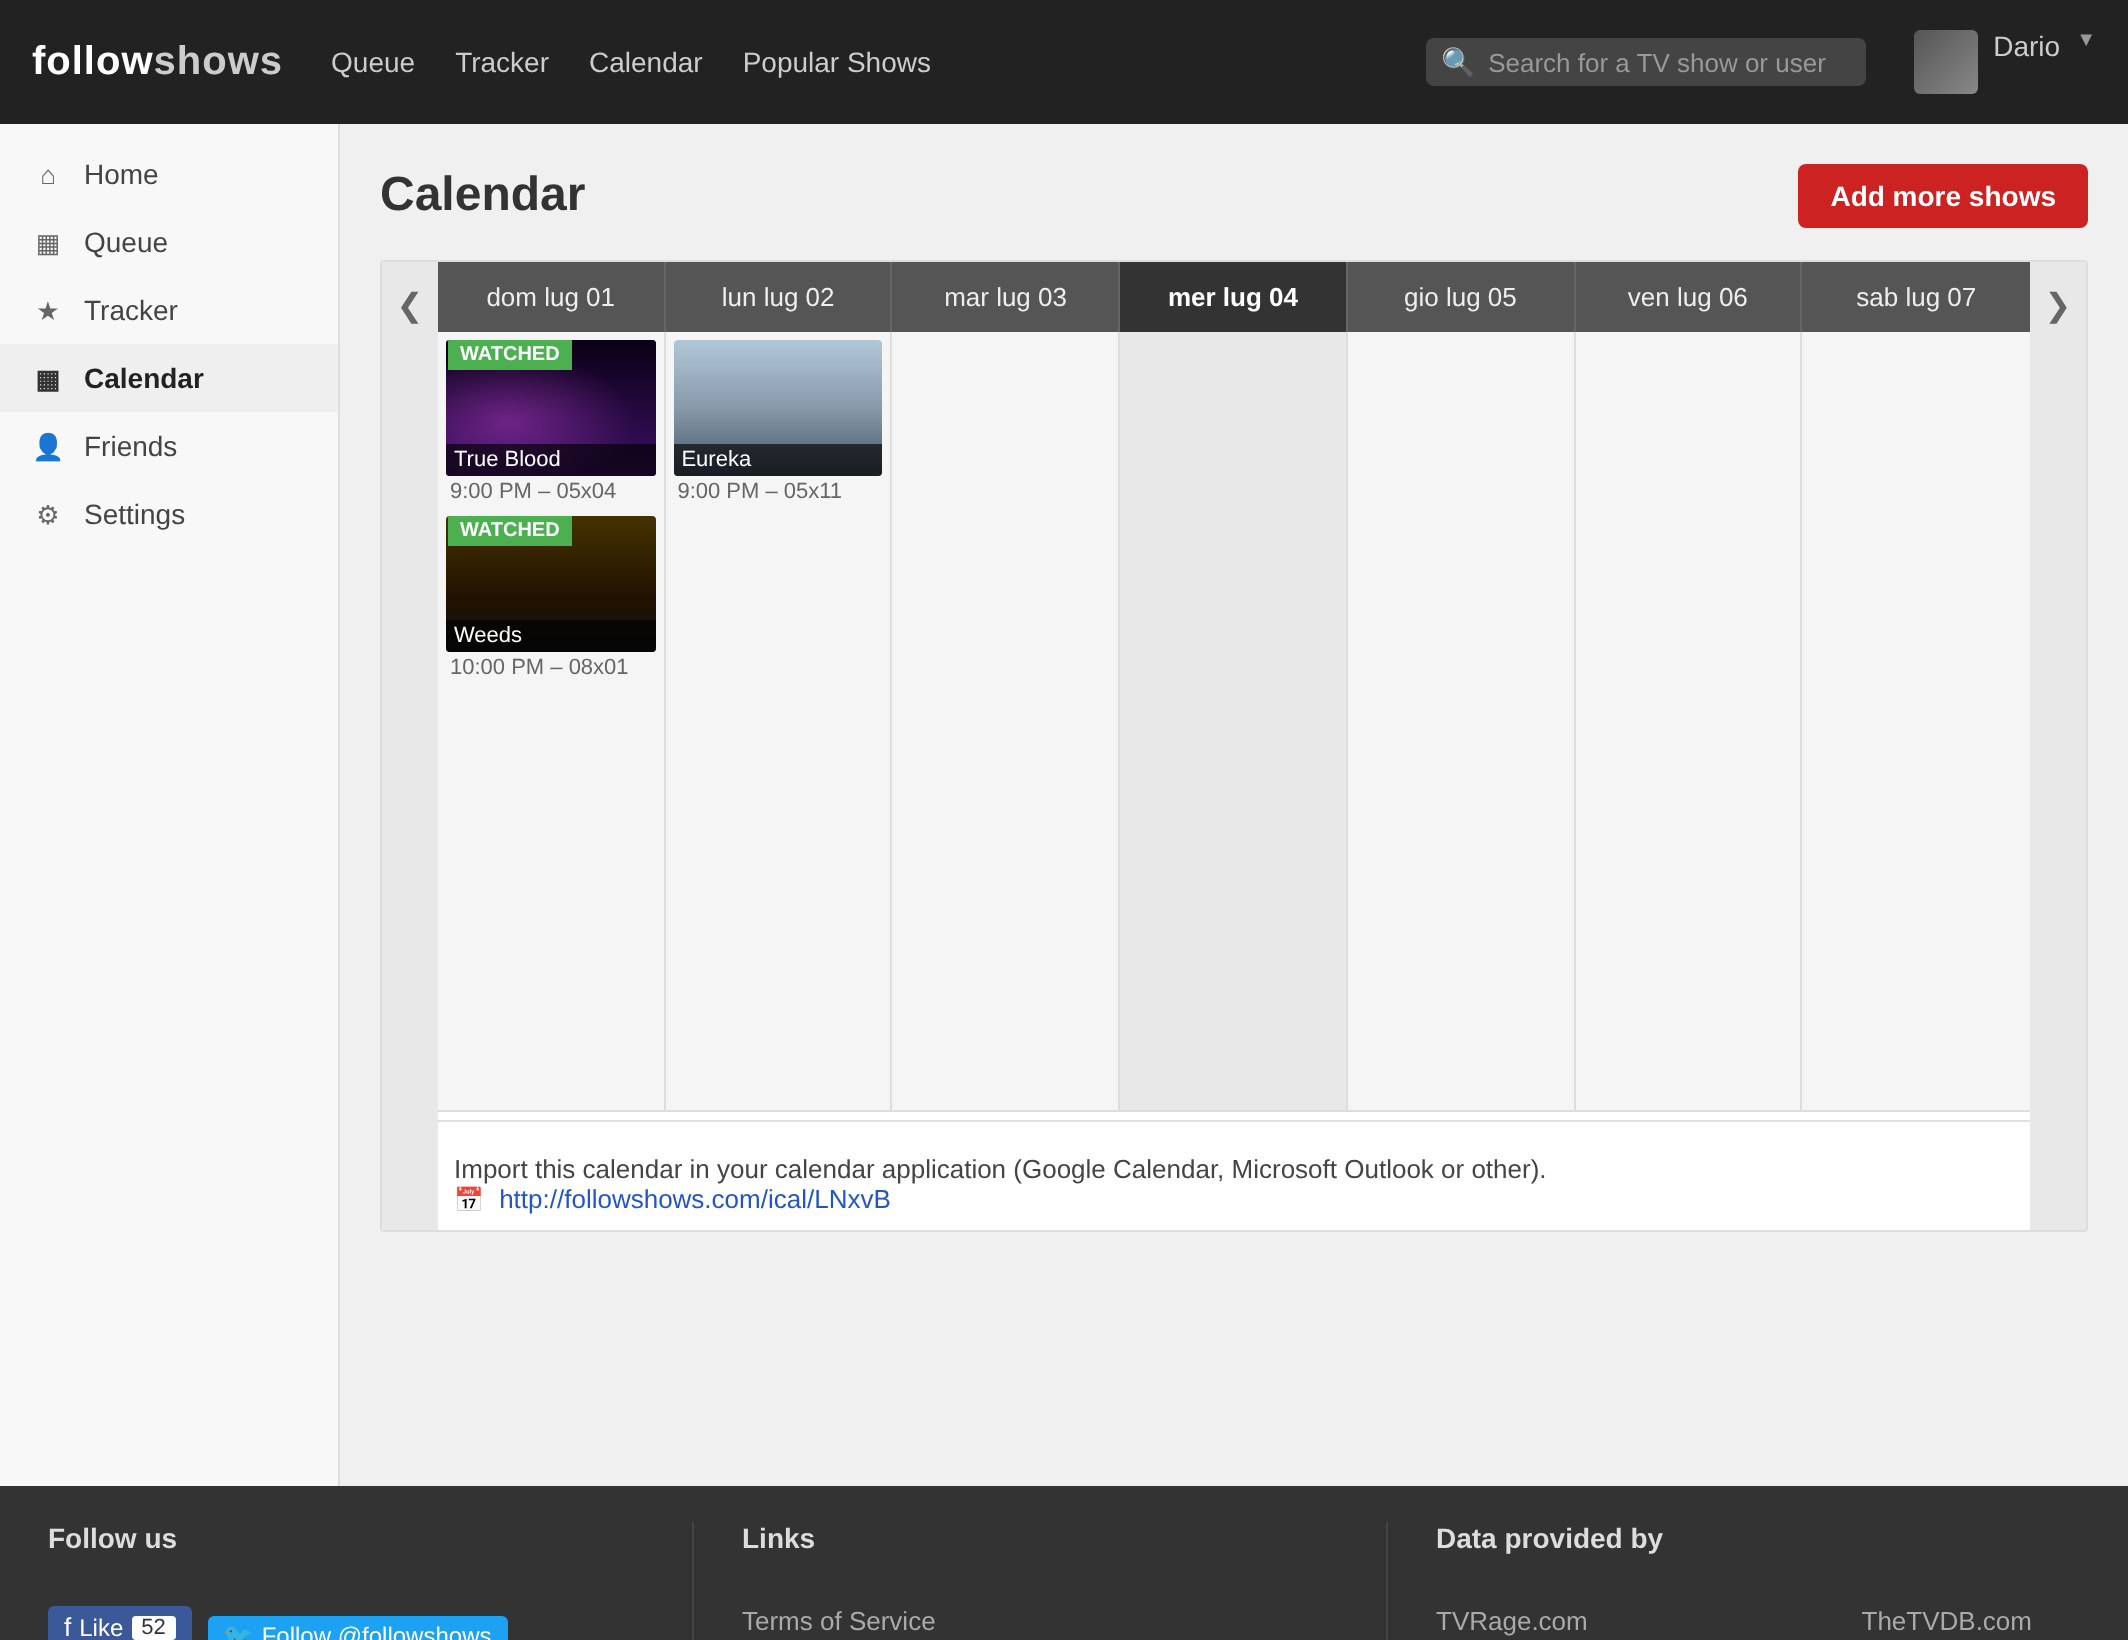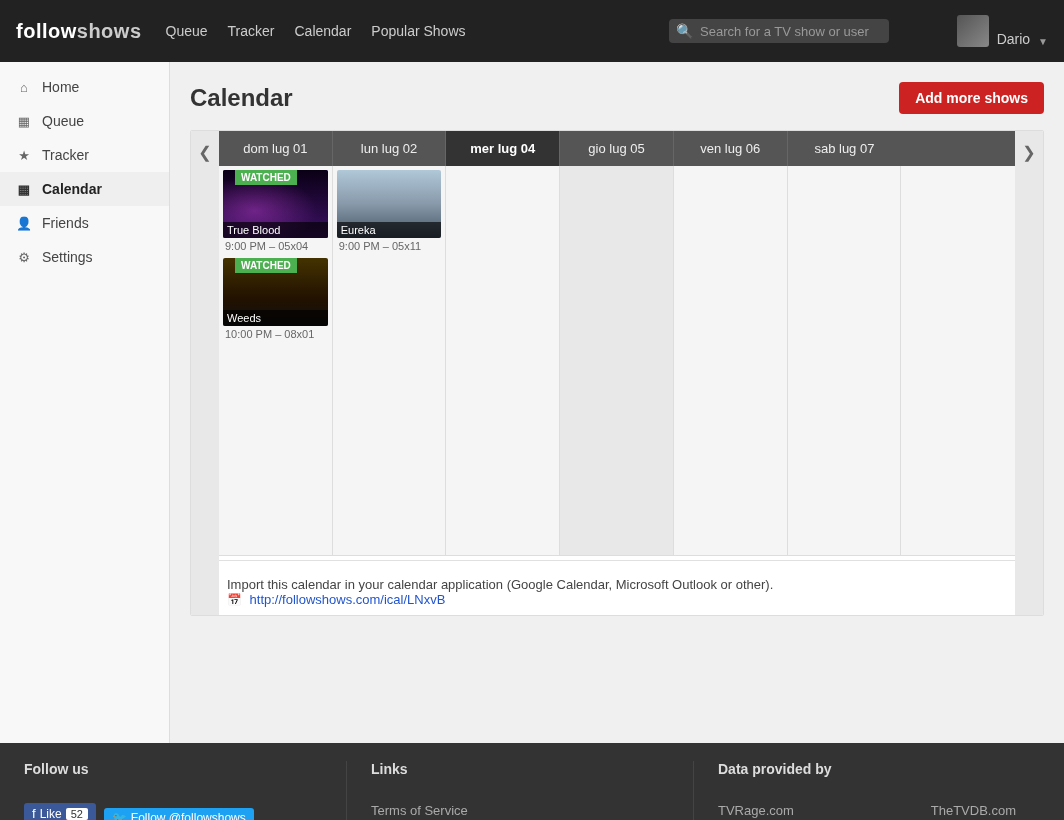--- a/index.html
+++ b/index.html
@@ -43,25 +43,24 @@
       border: none;
       outline: none;
       color: #ccc;
       font-size: 13px;
       width: 100%;
     }
     .search-box input::placeholder { color: #999; }
     .search-icon-unicode { color: #999; font-size: 14px; }
     .user-area {
       display: flex;
-      align-items: flex-end;
+      align-items: flex-start;
       gap: 8px;
       color: #ccc;
       cursor: pointer;
-      margin-left: 44px;
     }
     .user-avatar {
       width: 32px;
       height: 32px;
       background: #666;
       border-radius: 3px;
       overflow: hidden;
     }
     .user-avatar-img {
       width: 100%;
@@ -207,21 +206,21 @@
       width: 100%;
       height: 68px;
       border-radius: 2px;
       overflow: hidden;
       position: relative;
       display: block;
     }
     .show-watched-badge {
       position: absolute;
       top: 0;
-      left: 12px;
+      left: 1px;
       background: #4caf50;
       color: #fff;
       font-size: 10px;
       font-weight: bold;
       padding: 2px 6px;
       z-index: 2;
     }
     .show-title-bar {
       background: rgba(0,0,0,0.65);
       color: #fff;
@@ -409,20 +408,21 @@
 
         <button class="cal-arrow">
           <span>❮</span>
         </button>
 
         <div class="cal-inner">
 
           <div class="cal-header">
             <div class="cal-header-cell">dom lug 01</div>
             <div class="cal-header-cell">lun lug 02</div>
+            <div class="cal-header-cell">mar lug 03</div>
             <div class="cal-header-cell today">mer lug 04</div>
             <div class="cal-header-cell">gio lug 05</div>
             <div class="cal-header-cell">ven lug 06</div>
             <div class="cal-header-cell">sab lug 07</div>
           </div>
 
           <div class="cal-grid">
 
             <div class="cal-cell">
 

